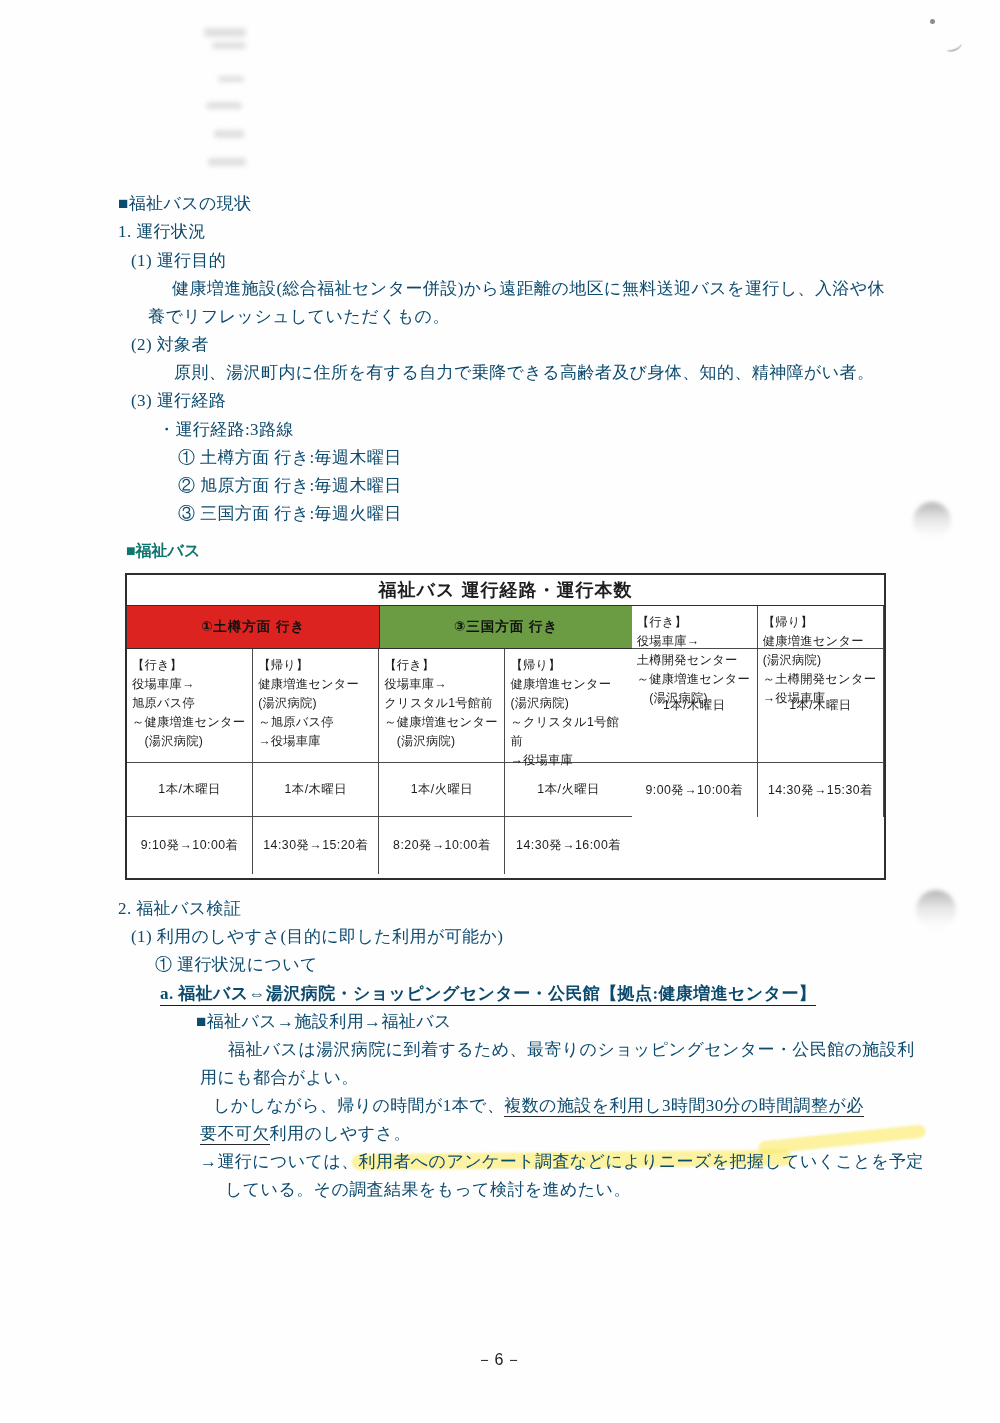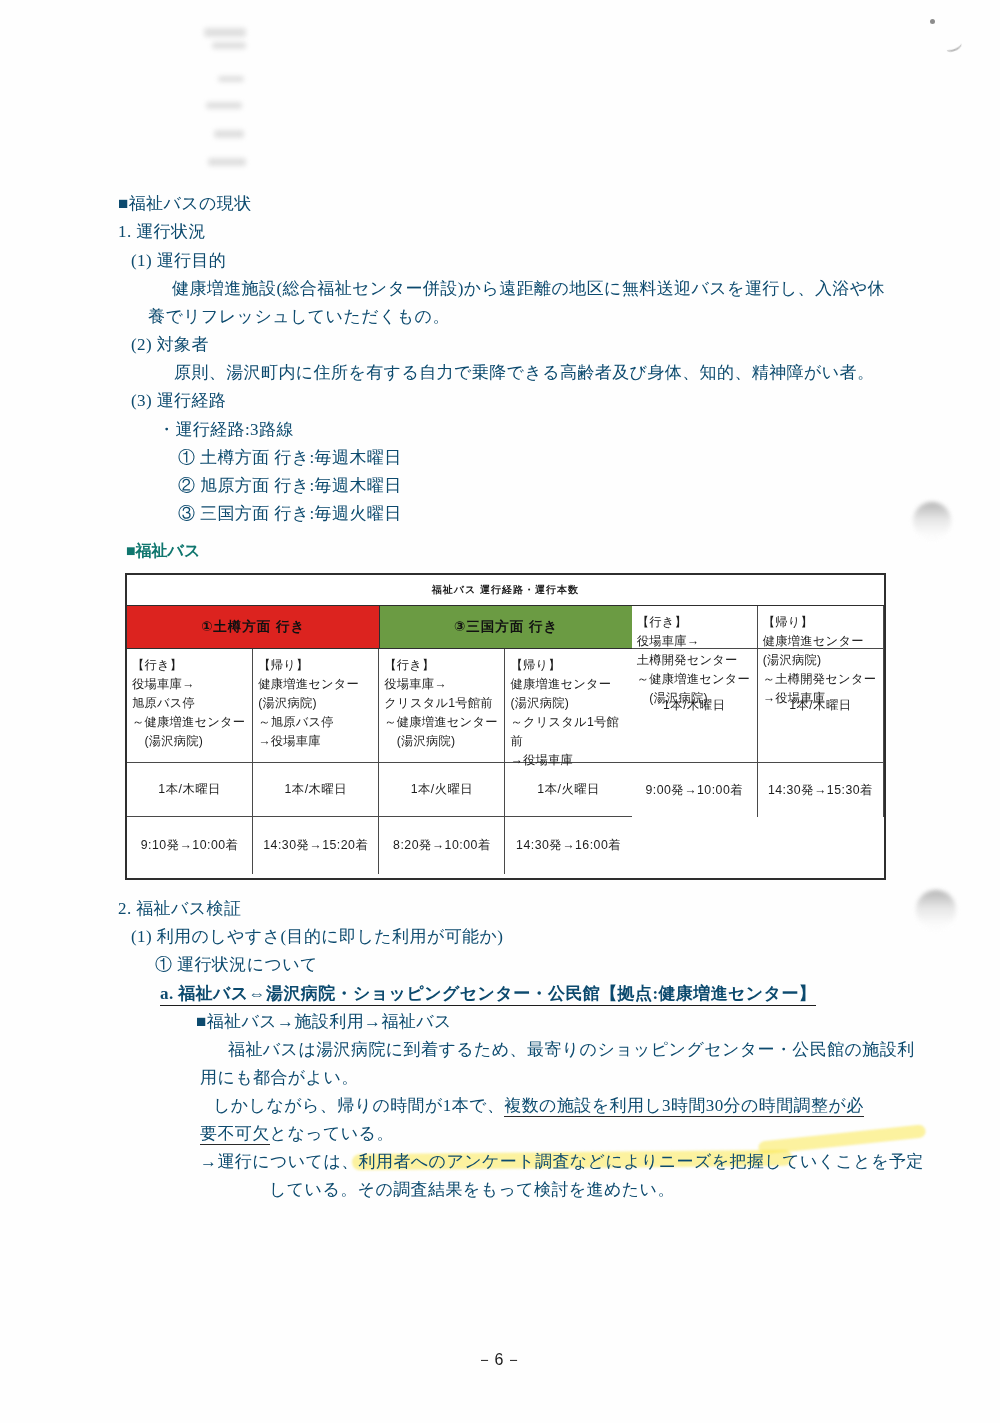--- a/index.html
+++ b/index.html
@@ -47,21 +47,21 @@
     display: grid;
     grid-template-columns: repeat(6, 1fr);
     grid-template-rows: 31px 43px 114px 54px 57px;
     background: #fff;
     font-family: "Liberation Sans", "DejaVu Sans", sans-serif;
   }
   .t-title {
     grid-column: 1 / 7;
     border-bottom: 1.5px solid #2e2e2e;
     display: flex; align-items: center; justify-content: center;
-    font-size: 10px; font-weight: 600; letter-spacing: 1px; color: #1e1e1e;
+    font-size: 18px; font-weight: 600; letter-spacing: 1px; color: #1e1e1e;
   }
   .t-group {
     grid-column: span 2;
     border-bottom: 1.5px solid #2e2e2e;
     display: flex; align-items: center; justify-content: center;
     font-size: 13.5px; font-weight: 700; letter-spacing: 1px; color: #111;
   }
   .t-group + .t-group { border-left: 1px solid #2e2e2e; }
   .t-cell {
     border-right: 1px solid #4a4a4a;
@@ -211,22 +211,22 @@
   </div>
 
   <div class="tl" style="left:118px; top:898px;">2. 福祉バス検証</div>
   <div class="tl" style="left:131px; top:926px;">(1) 利用のしやすさ(目的に即した利用が可能か)</div>
   <div class="tl" style="left:155px; top:954px;">① 運行状況について</div>
   <div class="tl" style="left:160px; top:983px;"><span class="heading-a">a. 福祉バス⇔湯沢病院・ショッピングセンター・公民館【拠点:健康増進センター】</span></div>
   <div class="tl" style="left:196px; top:1011px;">■福祉バス→施設利用→福祉バス</div>
   <div class="tl" style="left:228px; top:1039px;">福祉バスは湯沢病院に到着するため、最寄りのショッピングセンター・公民館の施設利</div>
   <div class="tl" style="left:200px; top:1067px;">用にも都合がよい。</div>
   <div class="tl" style="left:213px; top:1095px;"><span>しかしながら、帰りの時間が1本で、</span><span class="ul">複数の施設を利用し3時間30分の時間調整が必</span></div>
-  <div class="tl" style="left:200px; top:1123px;"><span class="ul">要不可欠</span><span>となっている。</span></div>
+  <div class="tl" style="left:200px; top:1123px;"><span class="ul">要不可欠</span><span>利用のしやすさ。</span></div>
 
   <div class="hl hl1"></div>
   <div class="hl hl2"></div>
 
   <div class="tl" style="left:200px; top:1151px; z-index:1;">→運行については、利用者へのアンケート調査などによりニーズを把握していくことを予定</div>
-  <div class="tl" style="left:225px; top:1179px;margin-left:44px;">している。その調査結果をもって検討を進めたい。</div>
+  <div class="tl" style="left:225px; top:1179px;">している。その調査結果をもって検討を進めたい。</div>
 
   <div class="page-number">－6－</div>
 </div>
 
 </body></html>

